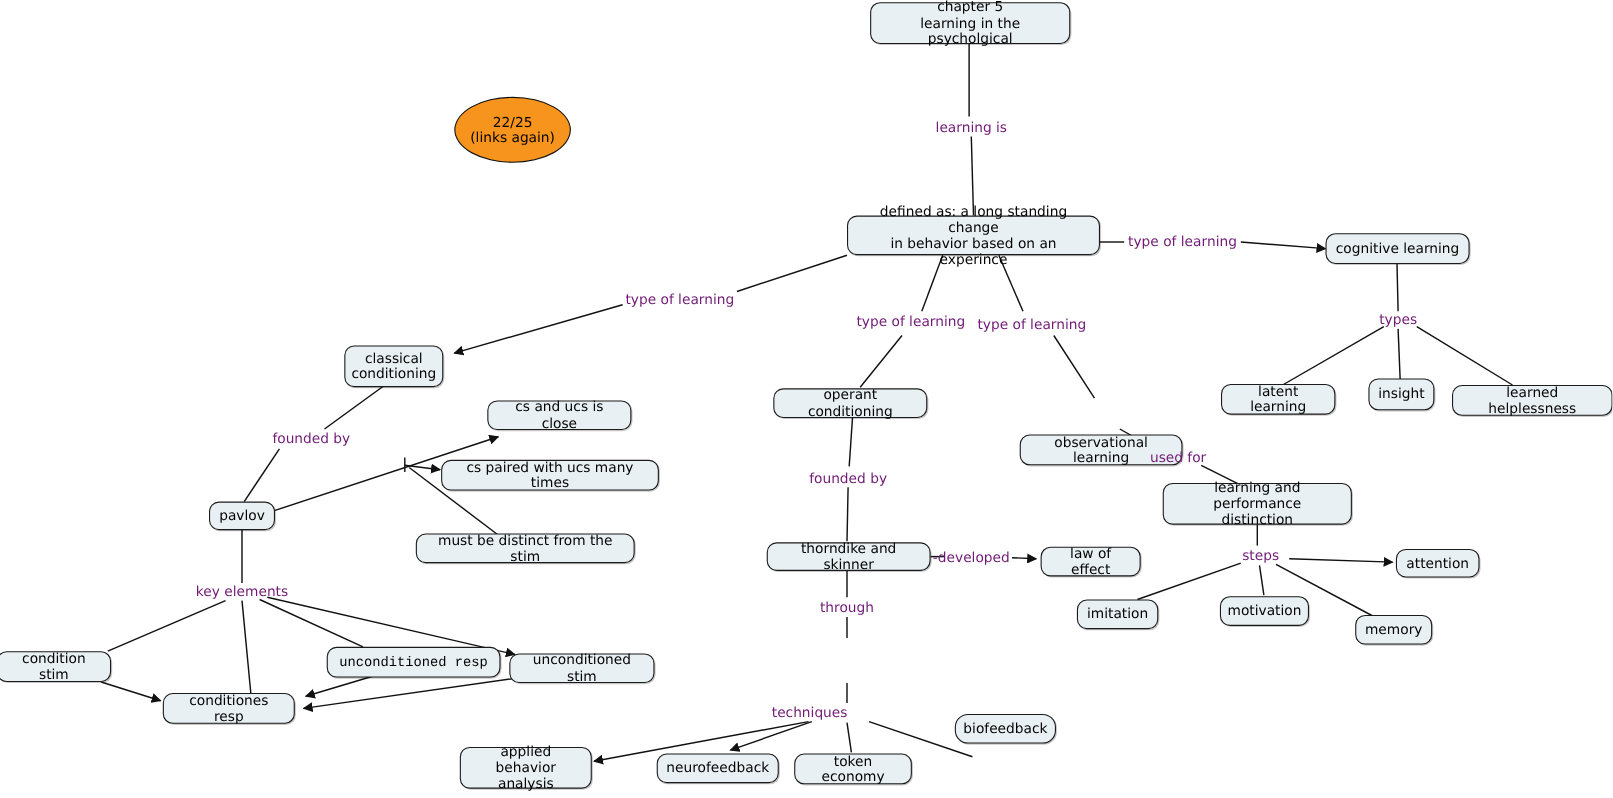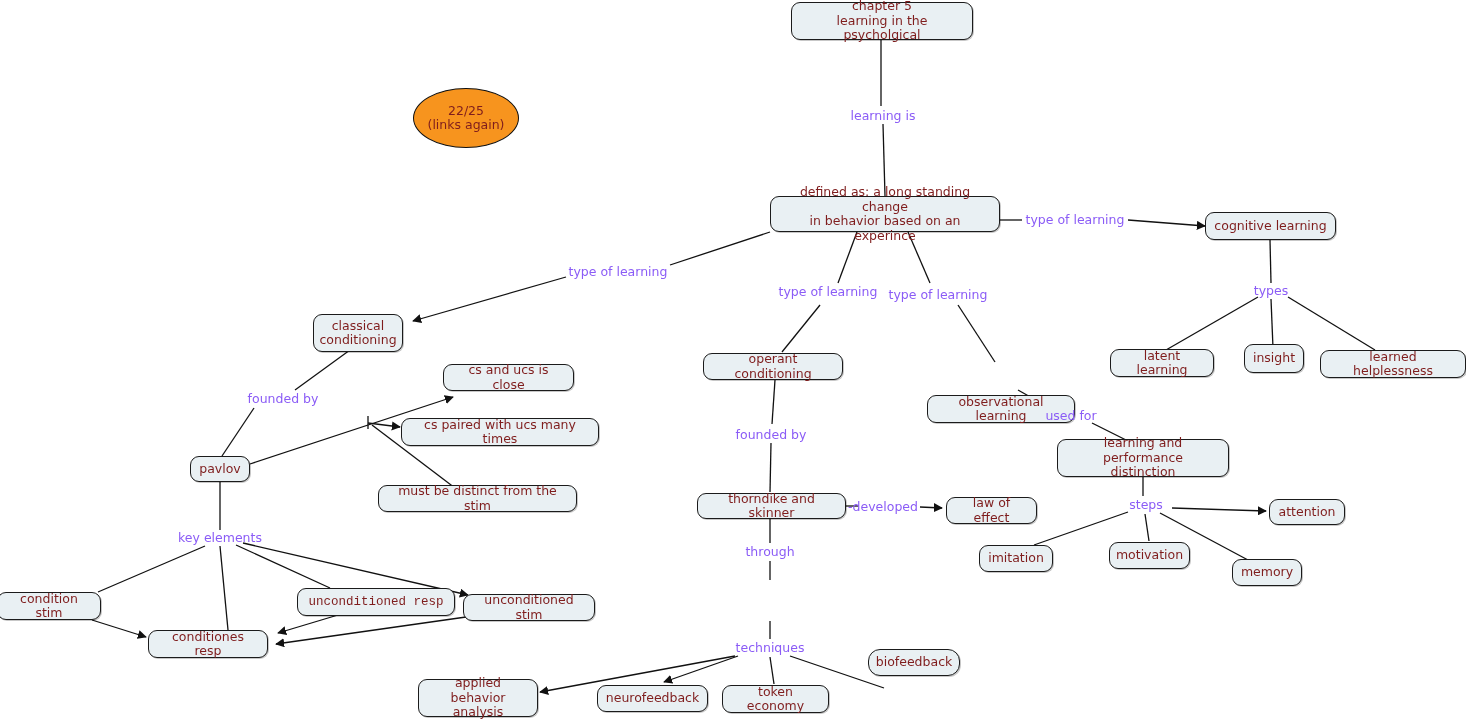--- a/index.html
+++ b/index.html
@@ -21,41 +21,41 @@
     width: 1466px;
     height: 725px;
     pointer-events: none;
   }
   .node {
     position: absolute;
     box-sizing: border-box;
     background: #e9f0f3;
     border: 1.4px solid #1b1b1b;
     border-radius: 9px;
-    color: #7f1d1d;
+    color: #000000;
     font-size: 12.5px;
     line-height: 14.5px;
     text-align: center;
     display: flex;
     align-items: center;
     justify-content: center;
     padding: 3px 8px;
     white-space: pre-line;
     box-shadow: 1px 1px 0 rgba(0,0,0,0.22);
   }
   .node.ellipse {
     border-radius: 50%;
     background: #f7941e;
     border: 1.4px solid #111111;
     box-shadow: none;
     font-size: 12.5px;
   }
   .edge-label {
     position: absolute;
-    color: #8b5cf6;
+    color: #701a75;
     font-size: 12.5px;
     line-height: 14px;
     white-space: nowrap;
     background: transparent;
     transform: translate(-50%, -50%);
     text-align: center;
   }
 </style>
 </head>
 <body>
@@ -218,19 +218,19 @@
   <div class="edge-label" style="left:283px; top:399px;">founded by</div>
 
   <div class="edge-label" style="left:220px; top:538px;">key elements</div>
 
   <div class="edge-label" style="left:771px; top:435px;">founded by</div>
 
   <div class="edge-label" style="left:883px; top:507px;">-developed</div>
 
   <div class="edge-label" style="left:770px; top:552px;">through</div>
 
-  <div class="edge-label" style="left:770px; top:648px;text-align:center;">techniques</div>
+  <div class="edge-label" style="left:736px; top:648px;text-align:center;">techniques</div>
 
   <div class="edge-label" style="left:1071px; top:416px;">used for</div>
 
   <div class="edge-label" style="left:1146px; top:505px;">steps</div>
 
 </div>
 
 </body></html>

